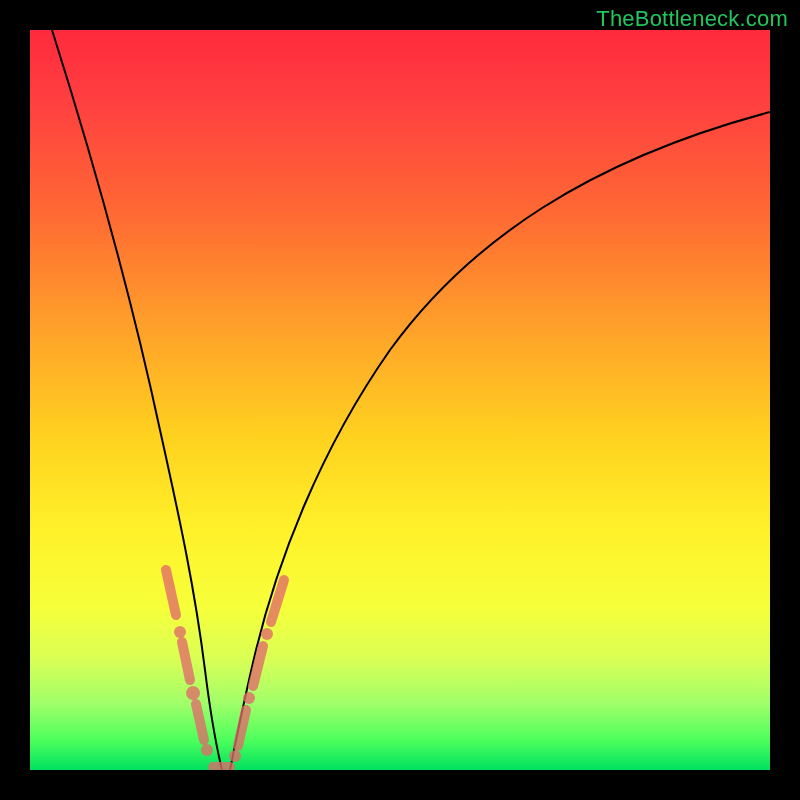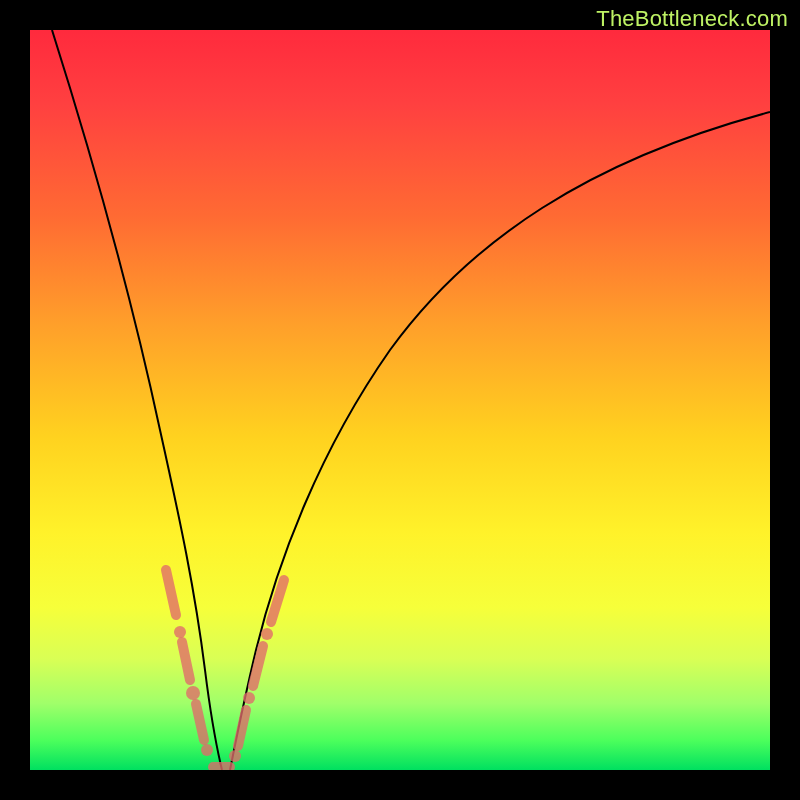--- a/index.html
+++ b/index.html
@@ -36,21 +36,21 @@
       #d9ff55 85%,
       #a0ff6a 91%,
       #4cff5c 96%,
       #00e060 100%
     );
   }
   .watermark {
     position: absolute;
     top: 6px;
     right: 12px;
-    color: #bef264;
+    color: #22c55e;
     font-size: 22px;
     font-weight: 500;
     letter-spacing: 0.2px;
     user-select: none;
   }
   svg.curves {
     position: absolute;
     left: 0; top: 0;
     width: 740px; height: 740px;
   }

